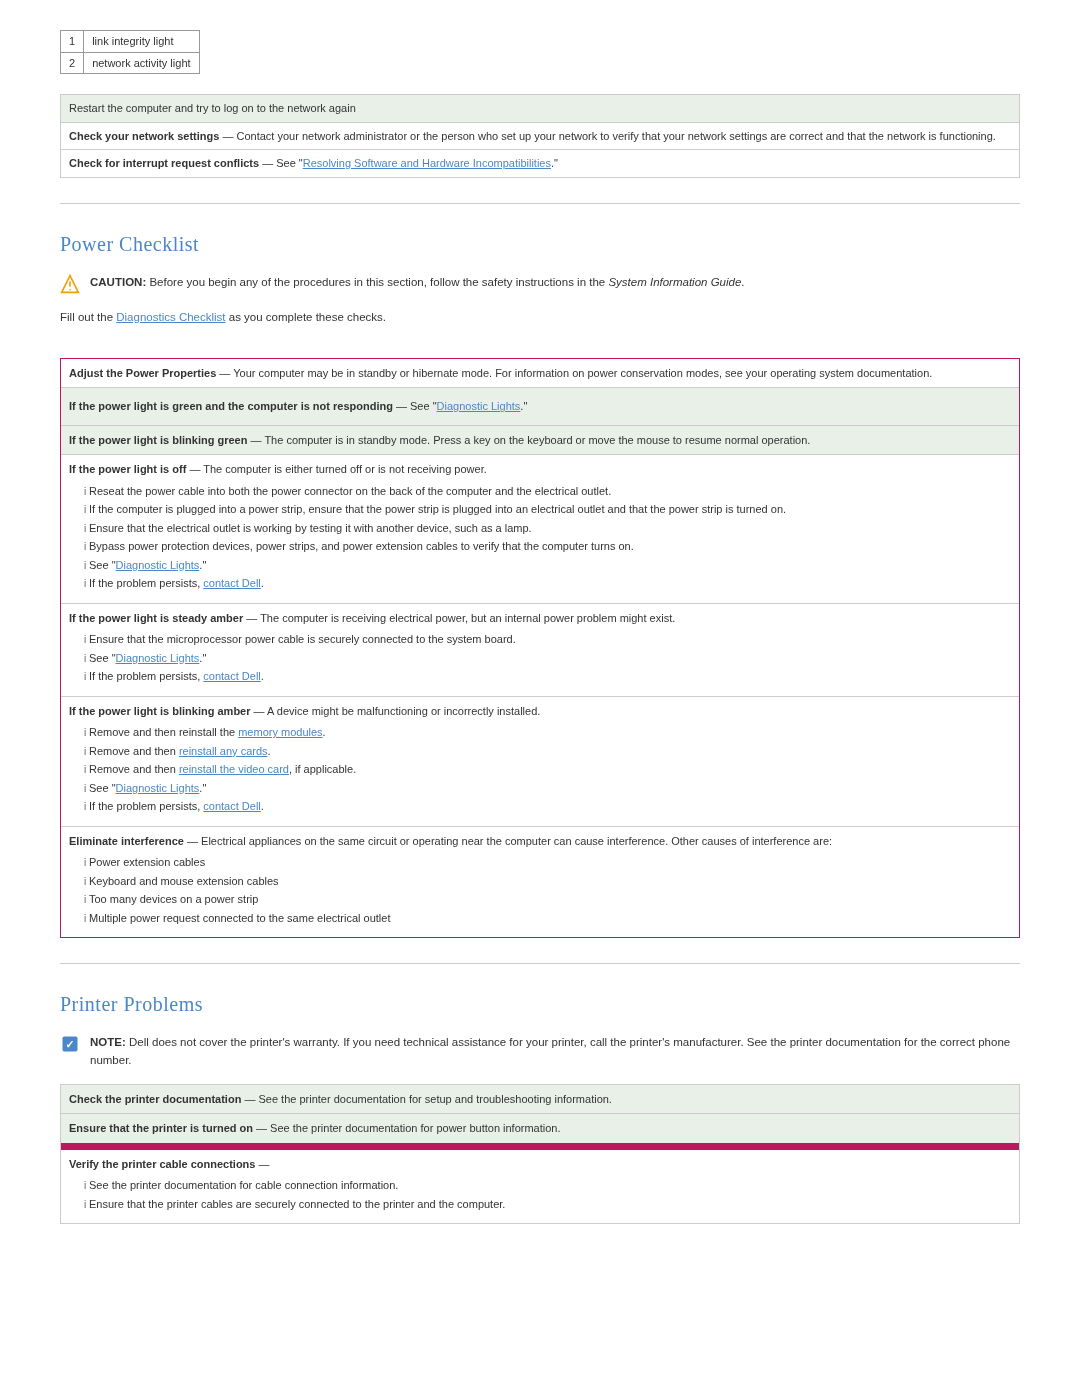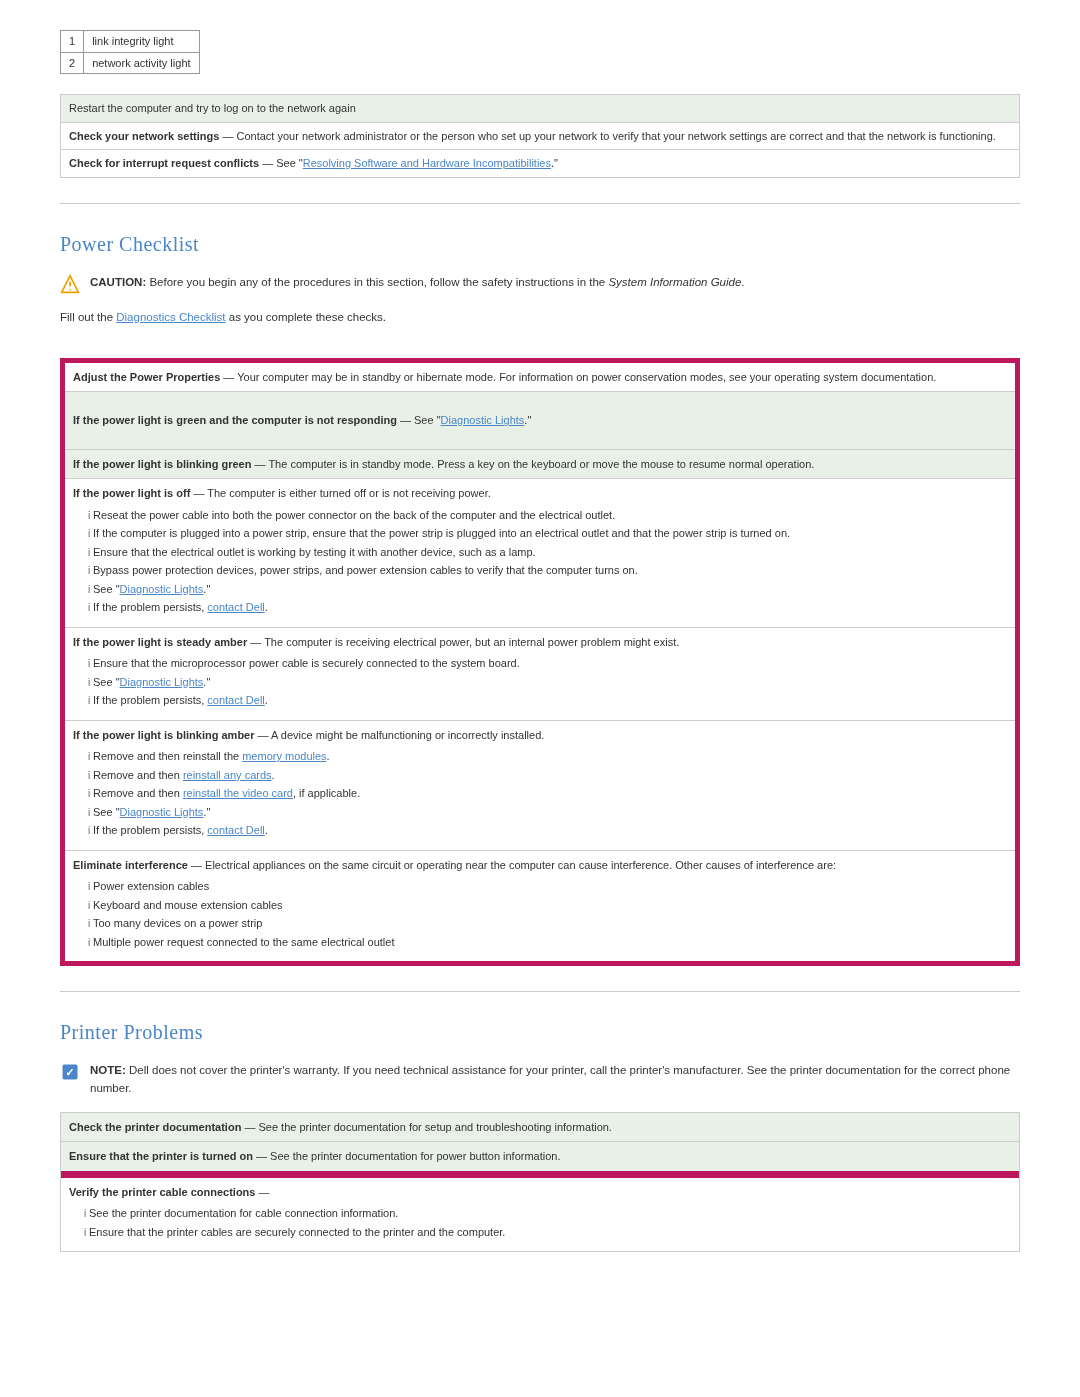--- a/index.html
+++ b/index.html
@@ -147,27 +147,27 @@
   </svg>
   <span class="caution-text">
     <strong>CAUTION:</strong> Before you begin any of the procedures in this section, follow the safety instructions in the <em>System Information Guide</em>.
   </span>
 </div>
 
 <p class="fill-line">
   Fill out the <a href="#">Diagnostics Checklist</a> as you complete these checks.
 </p>
 
-<div class="main-table" style="border:5px solid #be185d; margin:10px 0 20px 0;">
+<div class="main-table" style="border:1px solid #be185d; margin:10px 0 20px 0;">
 
   <div style="border-bottom:1px solid #ccc; padding:6px 8px; font-size:11px;">
     <strong>Adjust the Power Properties</strong> — Your computer may be in standby or hibernate mode. For information on power conservation modes, see your operating system documentation.
   </div>
 
-  <div style="border-bottom:1px solid #ccc; padding:20px 8px; font-size:11px; background:#e8f0e8;">
+  <div style="border-bottom:1px solid #ccc; padding:10px 8px; font-size:11px; background:#e8f0e8;">
     <strong>If the power light is green and the computer is not responding</strong> — See "<a href="#">Diagnostic Lights</a>."
   </div>
 
   <div style="border-bottom:1px solid #ccc; padding:6px 8px; font-size:11px; background:#e8f0e8;">
     <strong>If the power light is blinking green</strong> — The computer is in standby mode. Press a key on the keyboard or move the mouse to resume normal operation.
   </div>
 
   <div style="border-bottom:1px solid #ccc; padding:6px 8px; font-size:11px;">
     <p><strong>If the power light is off</strong> — The computer is either turned off or is not receiving power.</p>
     <ul class="sub-list">

